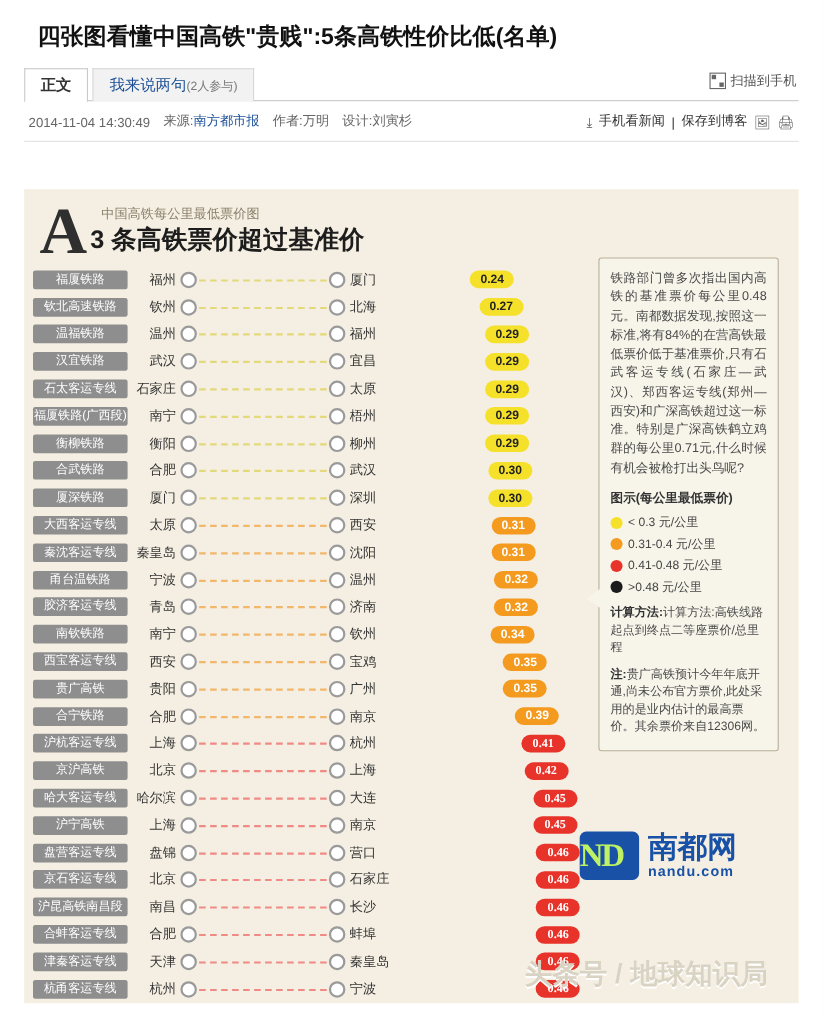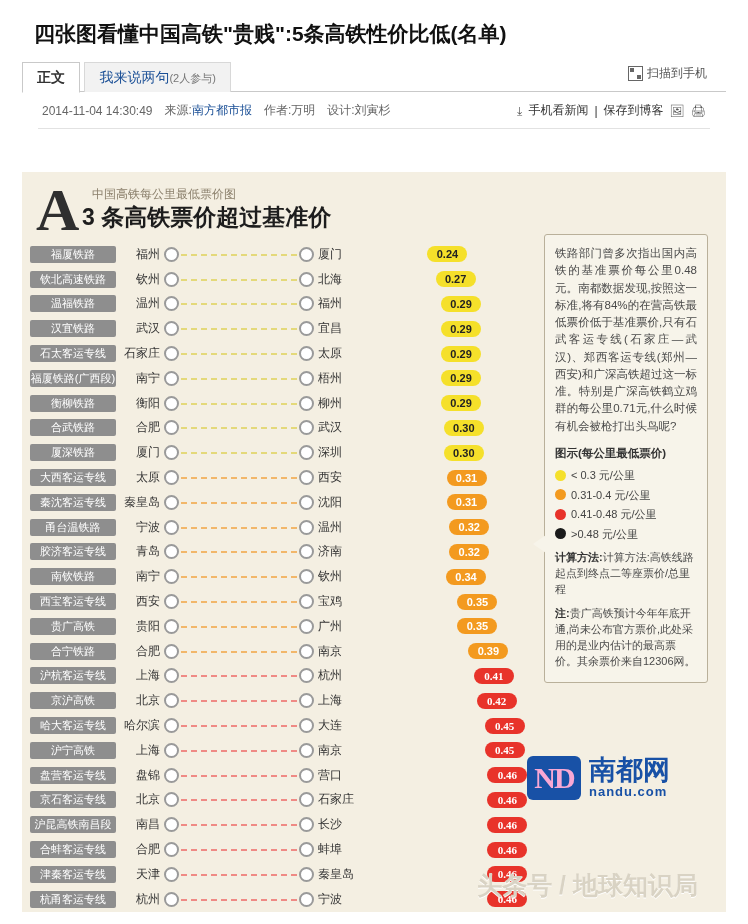--- a/index.html
+++ b/index.html
@@ -27,32 +27,32 @@
     padding:0 14px;font-size:14px;font-weight:bold;color:#333;
     border:1px solid transparent;border-bottom:none;
     position:relative;top:1px;cursor:pointer;
   }
   .tab.active{
     background:#fff;border-color:#c9c9c9;border-bottom:1px solid #fff;
   }
   .tab.inactive{background:#f2f2f2;border-color:#d8d8d8;color:#1a4f96;font-weight:normal;}
   .tab .count{font-size:11px;color:#777;font-weight:normal;}
   .scan{
-    position:absolute;right:19px;top:4px;font-size:12px;color:#555;
+    position:absolute;right:2px;top:4px;font-size:12px;color:#555;
     display:flex;align-items:center;gap:4px;
   }
   .qr-ico{
     display:inline-block;width:13px;height:13px;border:1px solid #666;
     position:relative;
   }
   .qr-ico:before{content:"";position:absolute;left:1px;top:1px;width:4px;height:4px;background:#666;}
   .qr-ico:after{content:"";position:absolute;right:1px;bottom:1px;width:4px;height:4px;background:#666;}
 
   .meta{
-    margin:0 38px;padding:10px 4px 9px 4px;font-size:12px;color:#666;
+    margin:0 22px;padding:10px 4px 9px 4px;font-size:12px;color:#666;
     border-bottom:1px solid #e2e2e2;
     display:flex;align-items:center;
   }
   .meta .sep{display:inline-block;width:12px;}
   .meta a{color:#1a4f96;text-decoration:none;}
   .meta .right{margin-left:auto;display:flex;align-items:center;gap:6px;color:#333;}
   .meta .right .lnk{color:#333;}
   .ico{display:inline-block;color:#555;}
 
   
@@ -131,21 +131,21 @@
     border-top:9px solid transparent;border-bottom:9px solid transparent;
     border-right:13px solid #f7f4ea;
   }
 
   
   .nandu{
     position:absolute;right:56px;bottom:112px;display:flex;align-items:center;gap:8px;
   }
   .nd-mark{
     width:54px;height:44px;background:#1851a6;border-radius:6px;
-    color:#f9a8d4;font-size:30px;font-weight:bold;line-height:44px;text-align:center;
+    color:#bef264;font-size:30px;font-weight:bold;line-height:44px;
     font-family:"Liberation Serif",serif;letter-spacing:-2px;
   }
   .nd-txt{color:#1851a6;font-weight:bold;}
   .nd-txt .t1{font-size:27px;line-height:27px;}
   .nd-txt .t2{font-size:13px;line-height:15px;letter-spacing:1px;}
   .toutiao{
     position:absolute;right:28px;bottom:10px;
     font-size:25px;color:#d9d3c4;font-weight:bold;
     text-shadow:0 1px 0 #fff;
   }

